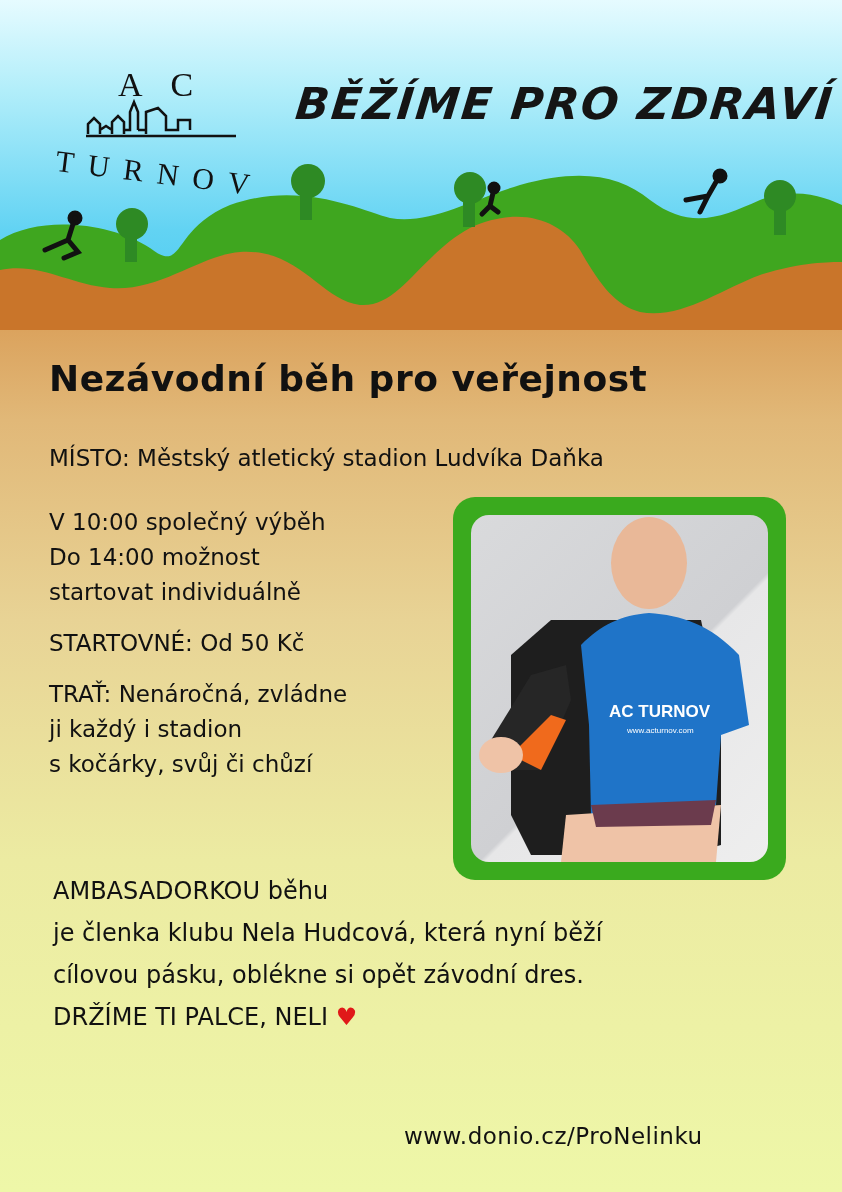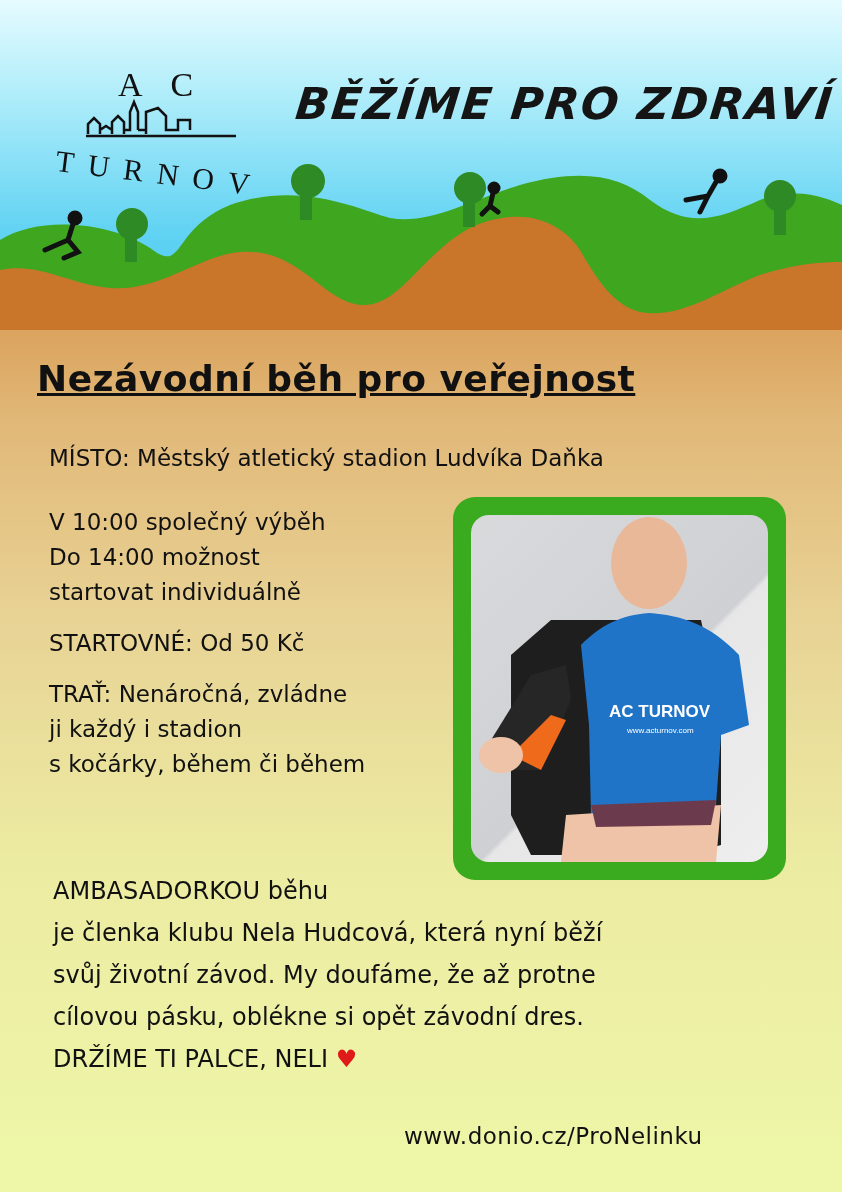--- a/index.html
+++ b/index.html
@@ -7,21 +7,21 @@
     font-family:"DejaVu Sans","Liberation Sans",sans-serif;color:#111;
     background:linear-gradient(180deg,#cf8f44 0px,#d99c55 300px,#e1b878 420px,#e8d395 620px,#eceba2 860px,#eef7a8 1192px);}
   .sky{position:absolute;left:0;top:0;width:842px;height:330px;
     background:linear-gradient(180deg,#e6fbff 0px,#b2eefa 90px,#62d3f3 230px,#45c8f0 330px);}
   .scene{position:absolute;left:0;top:0;width:842px;height:330px;}
   .logo{position:absolute;left:50px;top:62px;width:220px;height:130px;}
   .logo .ac{position:absolute;left:68px;top:4px;font-family:"Liberation Serif",serif;font-size:34px;letter-spacing:28px;}
   .logo .turnov{position:absolute;left:8px;top:82px;font-family:"Liberation Serif",serif;font-size:30px;letter-spacing:14px;transform:rotate(7deg);transform-origin:left top;}
   .logo svg{position:absolute;left:36px;top:36px;}
   .headline{position:absolute;left:296px;top:78px;font-family:"DejaVu Sans",sans-serif;font-style:italic;font-size:44px;font-weight:bold;letter-spacing:2px;color:#151515;transform:skewX(-6deg);}
-  .title{position:absolute;left:37px;top:358px;font-size:36px;font-weight:bold;letter-spacing:0.5px;text-decoration:underline;}
+  .title{position:absolute;left:49px;top:358px;font-size:36px;font-weight:bold;letter-spacing:0.5px;}
   .place{position:absolute;left:49px;top:445px;font-size:23px;}
   .info{position:absolute;left:49px;top:505px;font-size:23px;line-height:35px;}
   .info p{margin:0;}
   .info .gap{margin-top:16px;}
   .photo-frame{position:absolute;left:453px;top:497px;width:333px;height:383px;background:#3aaa1e;border-radius:22px;}
   .photo{position:absolute;left:18px;top:18px;width:297px;height:347px;border-radius:18px;overflow:hidden;
     background:linear-gradient(135deg,#d9dadc 0%,#cfd0d3 55%,#e7e7e8 56%,#eeeeee 100%);}
   .amb{position:absolute;left:49px;top:868px;font-size:24px;line-height:38px;}
   .amb p{margin:4px;}
   .heart{color:#e01919;}
@@ -72,21 +72,21 @@
 <div class="title">Nezávodní běh pro veřejnost</div>
 <div class="place">MÍSTO: Městský atletický stadion Ludvíka Daňka</div>
 
 <div class="info">
   <p>V 10:00 společný výběh</p>
   <p>Do 14:00 možnost</p>
   <p>startovat individuálně</p>
   <p class="gap">STARTOVNÉ: Od 50 Kč</p>
   <p class="gap">TRAŤ: Nenáročná, zvládne</p>
   <p>ji každý i stadion</p>
-  <p>s kočárky, během či během</p>
+  <p>s kočárky, svůj či chůzí</p>
 </div>
 
 <div class="photo-frame">
   <div class="photo">
     <svg width="297" height="347" viewBox="0 0 297 347">
 
       <path d="M40,140 L80,105 L230,105 L250,200 L250,330 L215,340 L60,340 L40,300 Z" fill="#1e1e1e"></path>
 
       <ellipse cx="178" cy="48" rx="38" ry="46" fill="#e9b898"></ellipse>
 
@@ -101,18 +101,17 @@
       <path d="M40,240 L80,200 L95,205 L70,255 Z" fill="#f06a1c"></path>
 
       <ellipse cx="30" cy="240" rx="22" ry="18" fill="#efc3a7"></ellipse>
     </svg>
   </div>
 </div>
 
 <div class="amb">
   <p>AMBASADORKOU běhu</p>
   <p>je členka klubu Nela Hudcová, která nyní běží</p>
-  <p>svůj životní závod. My doufáme, že až protne</p>
   <p>cílovou pásku, oblékne si opět závodní dres.</p>
   <p><span>DRŽÍME TI PALCE, NELI</span> <span class="heart">♥</span></p>
 </div>
 
 <div class="url">www.donio.cz/ProNelinku</div>
 
 </body></html>

